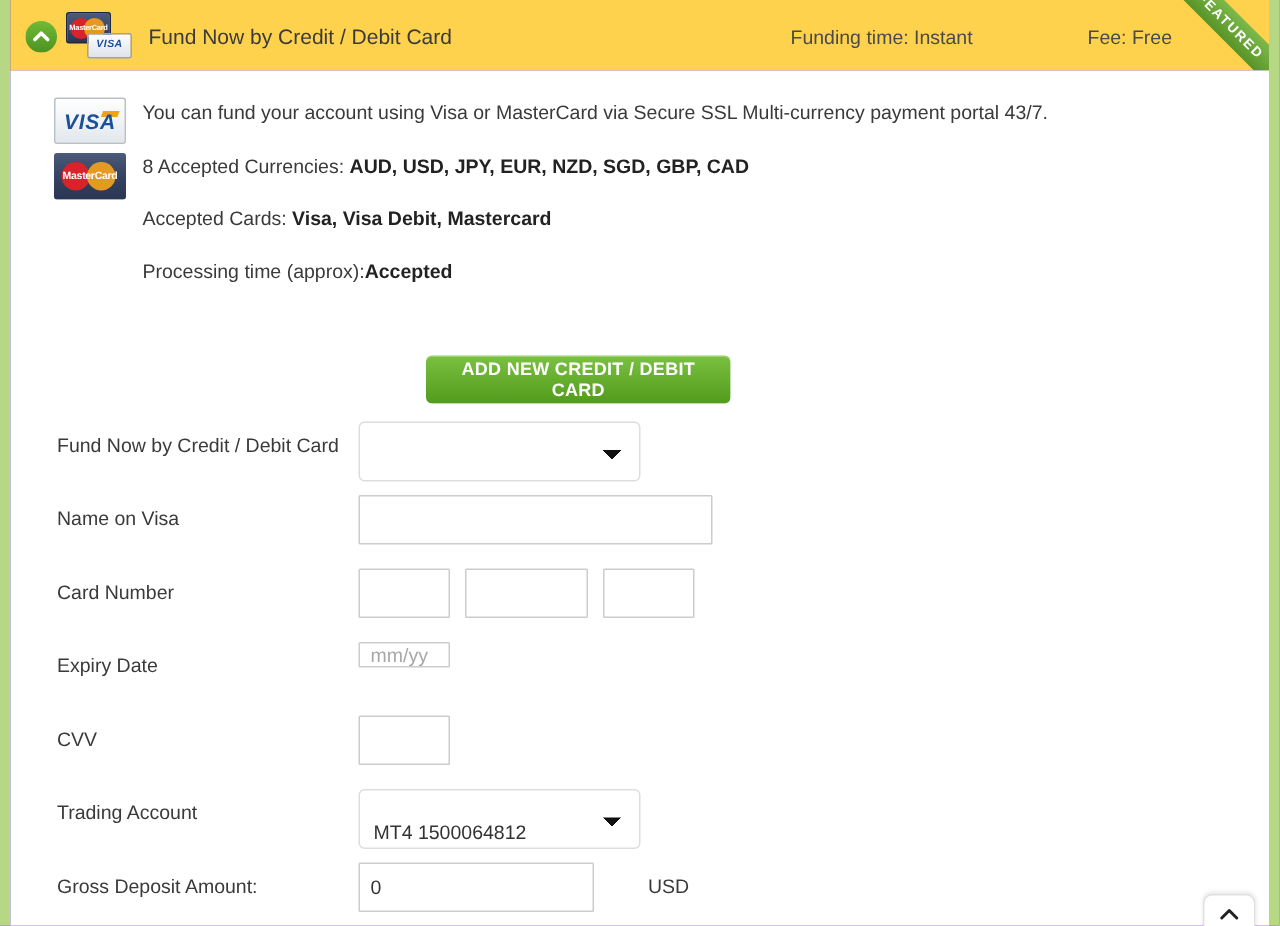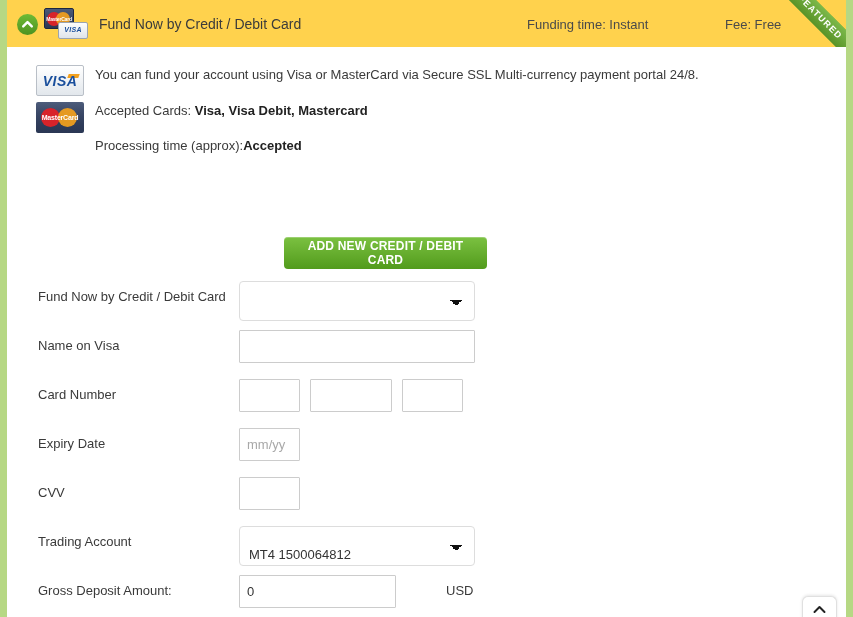--- a/index.html
+++ b/index.html
@@ -266,21 +266,21 @@
     font-family: "Liberation Sans", sans-serif;
     font-size: 13px;
     color: #333333;
     box-sizing: border-box;
     background: #ffffff;
     outline: none;
   }
   select.sel {
     -webkit-appearance: none;
     appearance: none;
-    width: 236px;
+    width: 188px;
     height: 40px;
     border: 1px solid #dddddd;
     border-radius: 4px;
     padding: 16px 26px 0 9px;
     background-image:
       linear-gradient(45deg, transparent 50%, #111 50%),
       linear-gradient(135deg, #111 50%, transparent 50%);
     background-position:
       calc(100% - 18px) 18px,
       calc(100% - 12px) 18px;
@@ -289,29 +289,29 @@
   }
   input.inp {
     border: 1px solid #cccccc;
     border-radius: 1px;
     padding: 0 7px;
   }
   .inp-name   { width: 236px; height: 33px; }
   .inp-cardA  { width: 61px;  height: 33px; background: #eeeeee; color: #555; }
   .inp-cardB  { width: 82px;  height: 33px; }
   .inp-cardC  { width: 61px;  height: 33px; background: #eeeeee; color: #555; }
-  .inp-expiry { width: 61px;  height: 33px; }
+  .inp-expiry { width: 61px;  height: 17px; }
   .inp-cvv    { width: 61px;  height: 33px; }
   .inp-amount { width: 157px; height: 33px; }
   input.inp::placeholder { color: #a8a8a8; }
 
   .card-group { display: flex; gap: 10px; }
   .usd {
     position: absolute;
-    left: 439px;
+    left: 425px;
     top: 8px;
     font-size: 13px;
     color: #3a3a3a;
   }
 
   
   .scroll-top {
     position: absolute;
     left: 795px;
     top: 596px;
@@ -368,21 +368,22 @@
         <span class="vt">VISA</span>
       </div>
       <div class="logo-mc">
         <span class="m1"></span>
         <span class="m2"></span>
         <span class="mt">MasterCard</span>
       </div>
     </div>
 
     <div class="info">
-      <p>You can fund your account using Visa or MasterCard via Secure SSL Multi-currency payment portal 24/8.</p>
+      <p>You can fund your account using Visa or MasterCard via Secure SSL Multi-currency payment portal 43/7.</p>
+      <p class="tight"><span>8 Accepted Currencies: </span><b>AUD, USD, JPY, EUR, NZD, SGD, GBP, CAD</b></p>
       <p class="tight"><span>Accepted Cards: </span><b>Visa, Visa Debit, Mastercard</b></p>
       <p class="tight"><span>Processing time (approx):</span><b>Accepted</b></p>
     </div>
 
     <button class="add-card-btn">ADD NEW CREDIT / DEBIT CARD</button>
 
     <div class="form">
 
       <div class="row">
         <span class="lbl">Fund Now by Credit / Debit Card</span>

